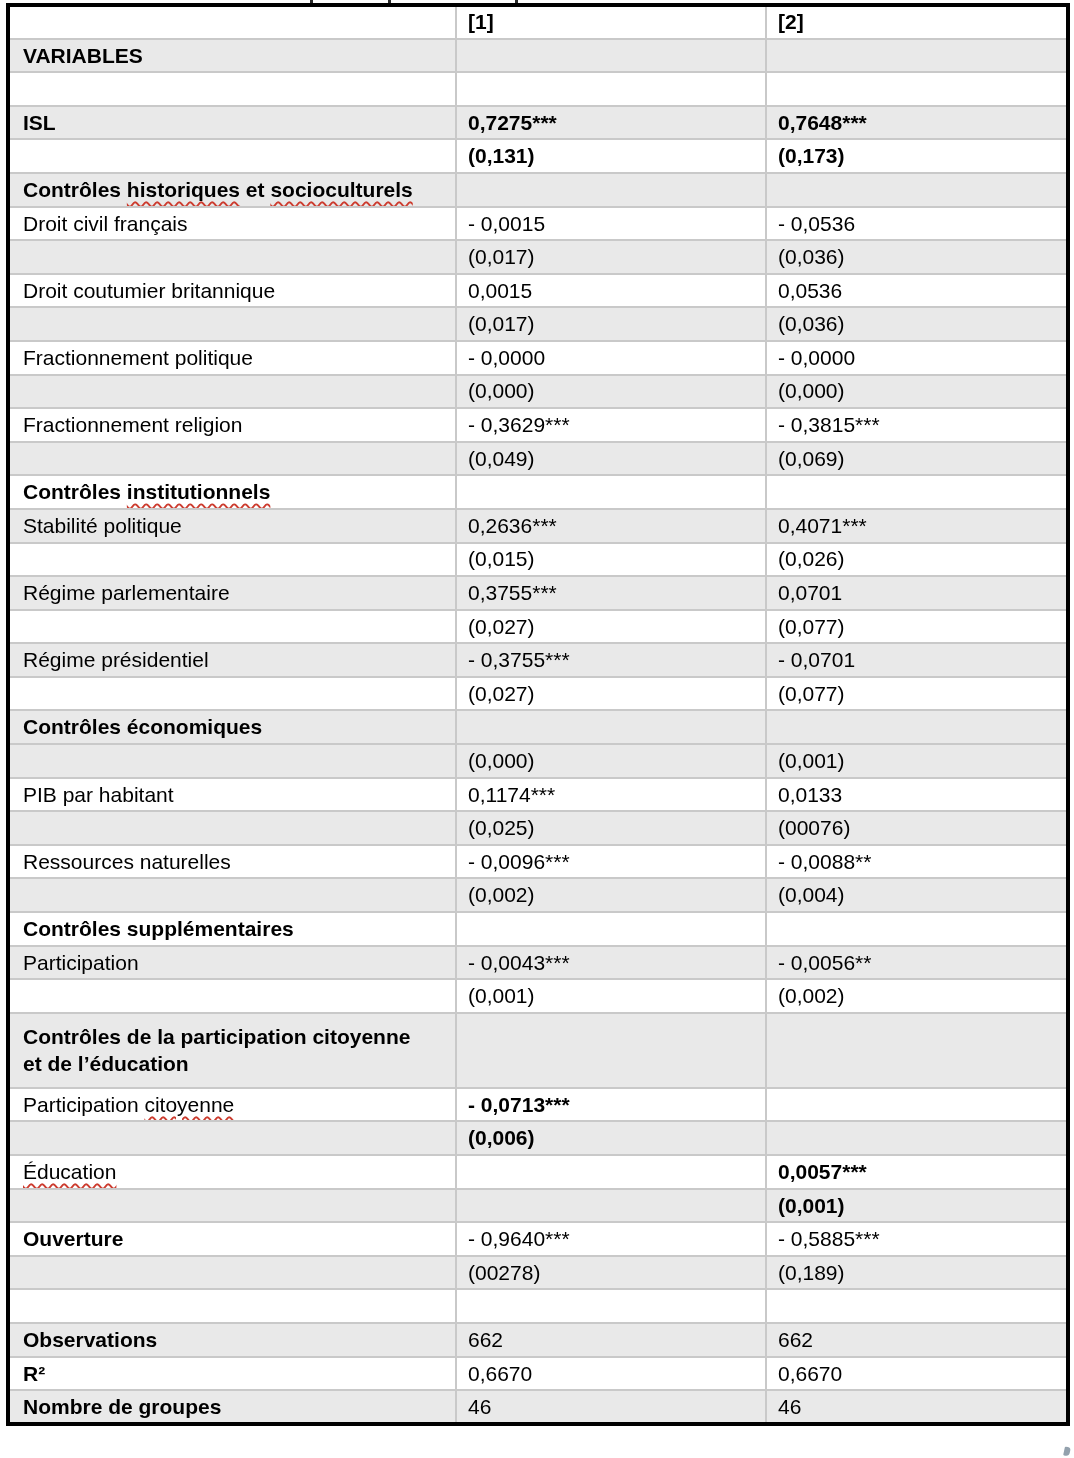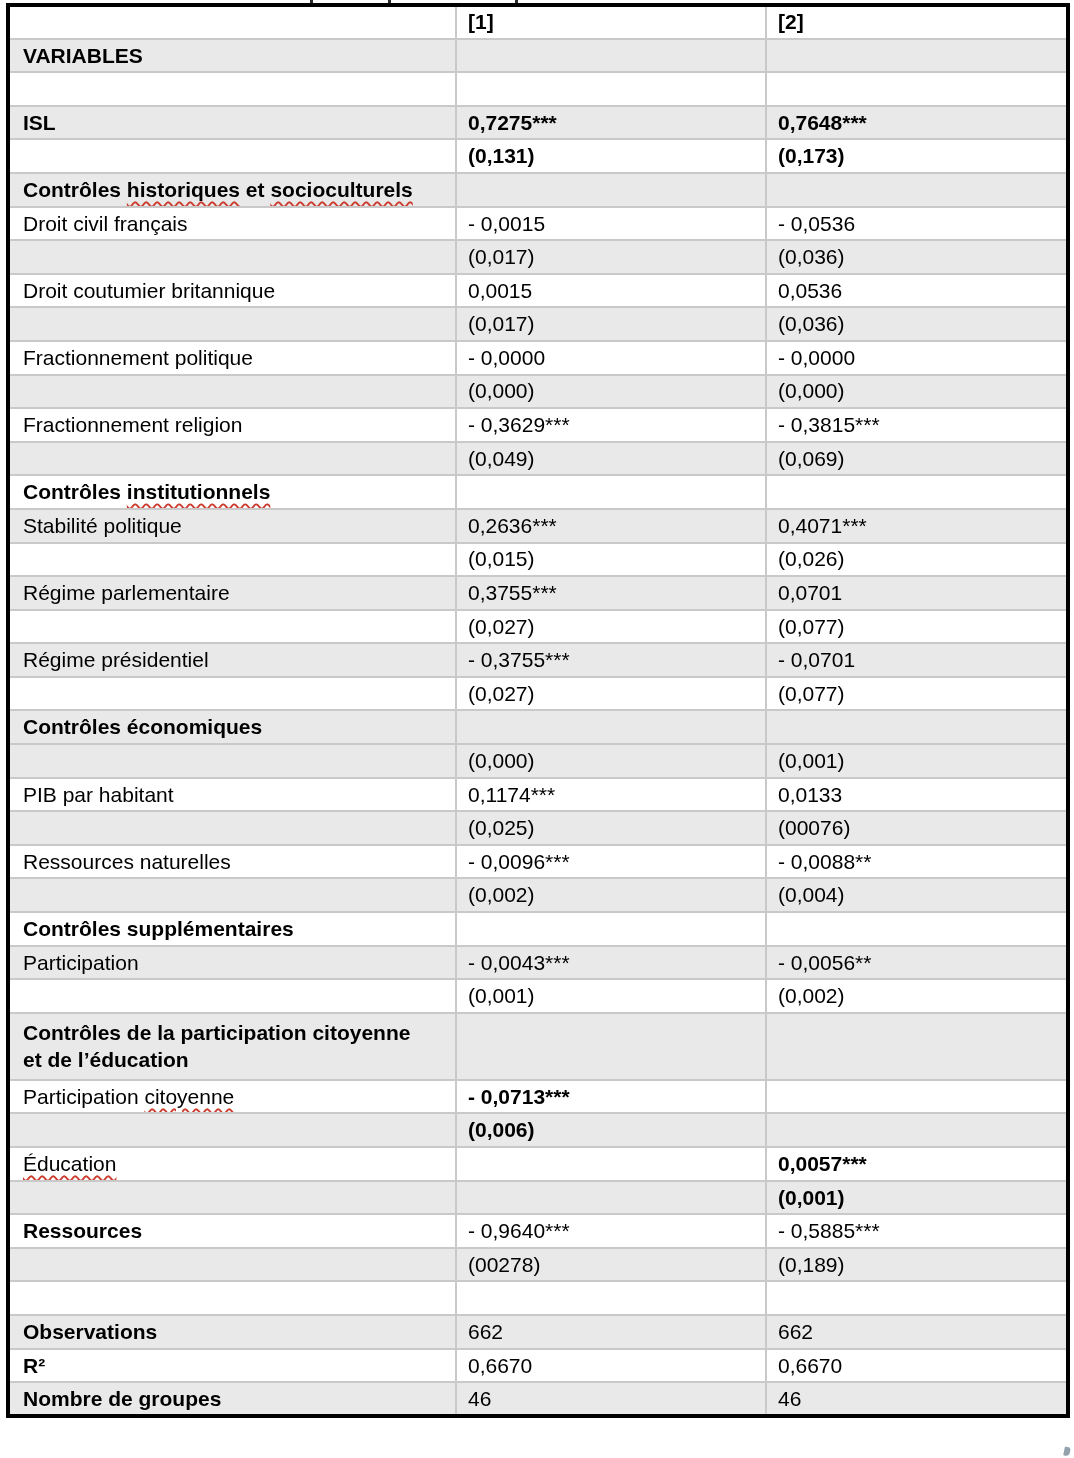--- a/index.html
+++ b/index.html
@@ -12,21 +12,21 @@
     border-collapse:collapse;table-layout:fixed;width:1060px;
     border:4px solid var(--outer,#000);
   }
   td{
     border:2px solid var(--grid,#c9c9c9);
     font-size:21px;line-height:1.32;vertical-align:middle;
     padding:0 8px 0 13px;overflow:hidden;
   }
   td.value-cell{padding-left:11px;}
   tr{height:33.6px;}
-  tr.tall{height:67px;}
+  tr.tall{height:75px;}
   tr.shaded td{background:var(--shade,#e9e9e9);}
   .b{font-weight:bold;}
   .label-cell{white-space:pre-line;}
   .squiggle{
     text-decoration-line:underline;
     text-decoration-style:wavy;
     text-decoration-color:var(--squiggle,#cc3b2e);
     text-decoration-thickness:1.5px;
     text-underline-offset:4px;
   }
@@ -223,21 +223,21 @@
           <td class="label-cell"><span><span class="squiggle">Éducation</span></span></td>
           <td class="value-cell"><span></span></td>
           <td class="value-cell"><span class="b">0,0057***</span></td>
         </tr>
         <tr class="shaded">
           <td class="label-cell"><span></span></td>
           <td class="value-cell"><span></span></td>
           <td class="value-cell"><span class="b">(0,001)</span></td>
         </tr>
         <tr>
-          <td class="label-cell"><span class="b">Ressources</span></td>
+          <td class="label-cell"><span class="b">Ouverture</span></td>
           <td class="value-cell"><span>- 0,9640***</span></td>
           <td class="value-cell"><span>- 0,5885***</span></td>
         </tr>
         <tr class="shaded">
           <td class="label-cell"><span></span></td>
           <td class="value-cell"><span>(00278)</span></td>
           <td class="value-cell"><span>(0,189)</span></td>
         </tr>
         <tr>
           <td class="label-cell"><span></span></td>

